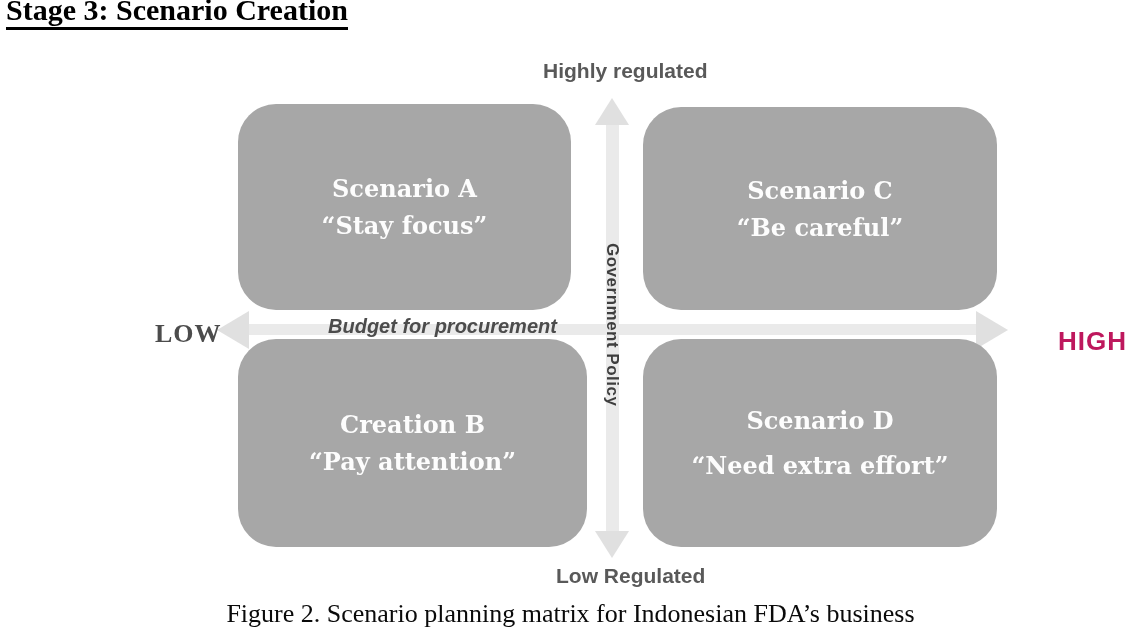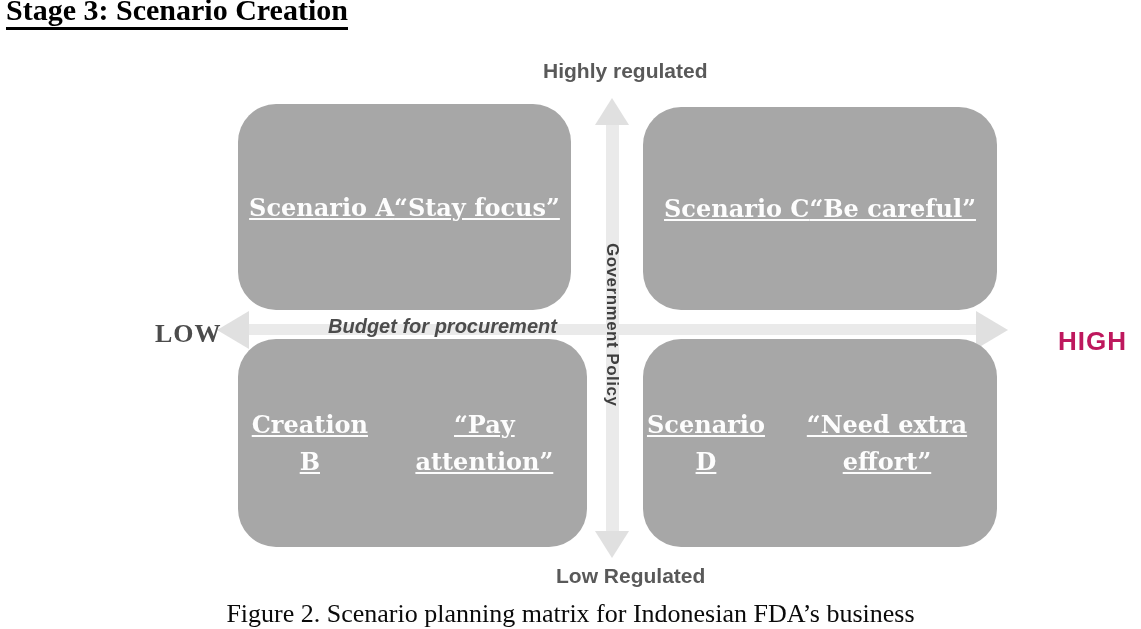--- a/index.html
+++ b/index.html
@@ -28,30 +28,29 @@
     border-bottom: 3px solid #000000;
     padding-bottom: 0px;
   }
 
   
   .quad {
     position: absolute;
     background: #a7a7a7;
     border-radius: 38px;
     display: flex;
-    flex-direction: row;
+    flex-direction: column;
     align-items: center;
     justify-content: center;
     text-align: center;
     color: #fdfdfd;
     font-family: "DejaVu Serif", serif;
     font-weight: bold;
     font-size: 24px;
     line-height: 37px;
-    text-decoration: underline;
   }
   .quad-a { left: 238px; top: 104px;  width: 333px; height: 206px; }
   .quad-c { left: 643px; top: 107px;  width: 354px; height: 203px; }
   .quad-b { left: 238px; top: 339px;  width: 349px; height: 208px; }
   .quad-d { left: 643px; top: 339px;  width: 354px; height: 208px; gap: 8px; }
 
   
   .h-shaft {
     position: absolute;
     left: 240px; top: 324px;

